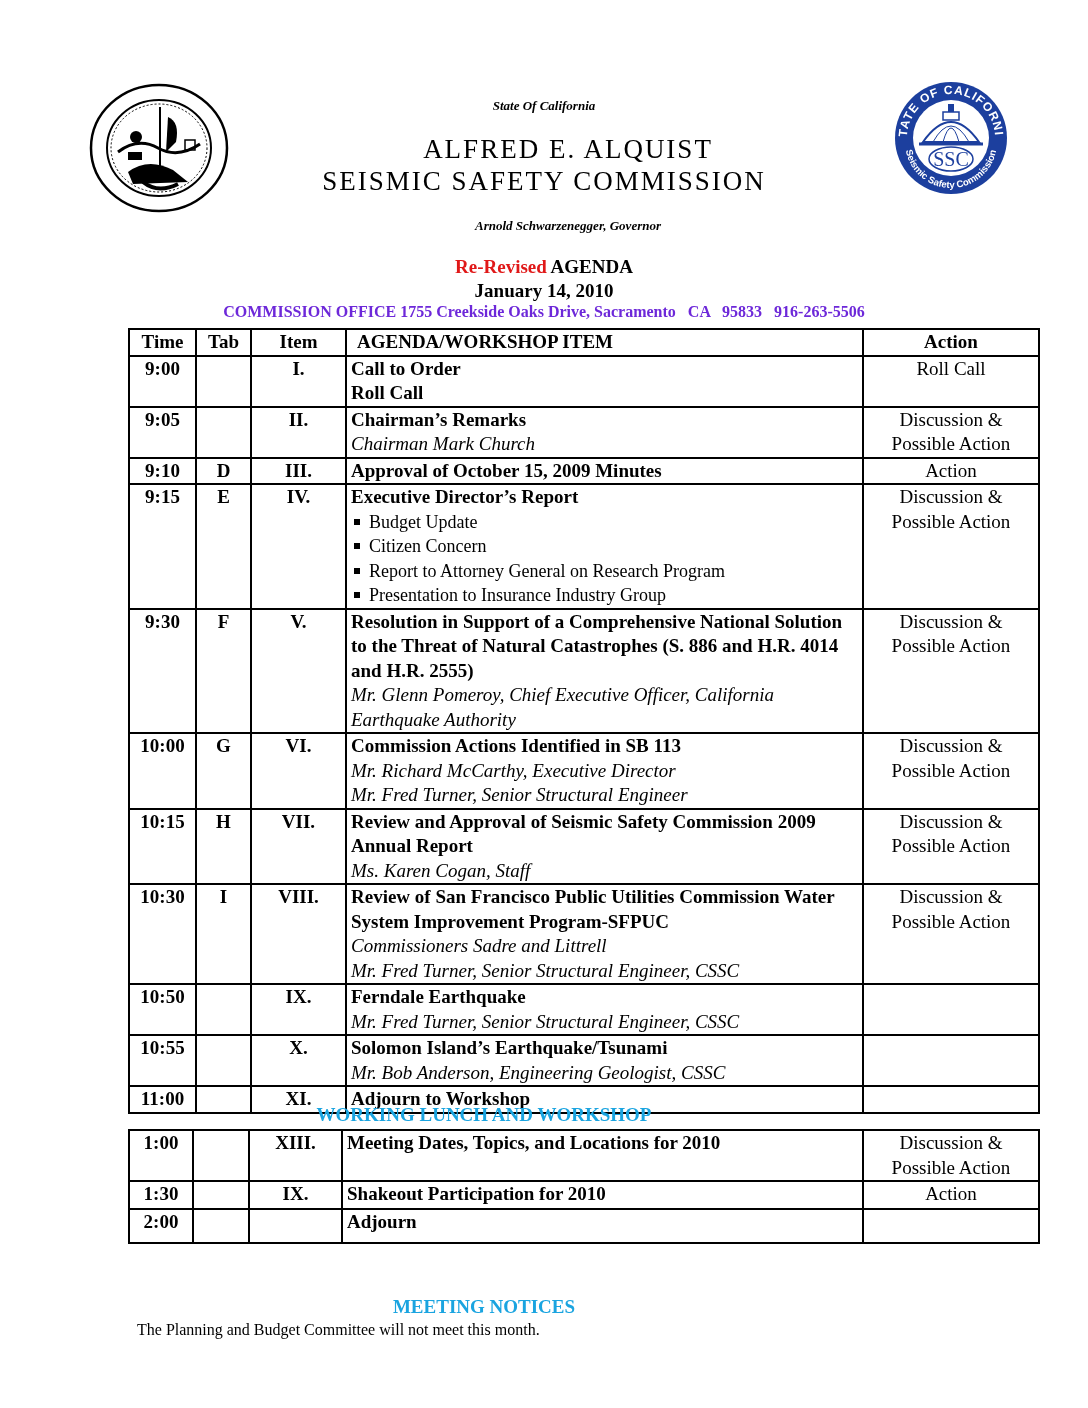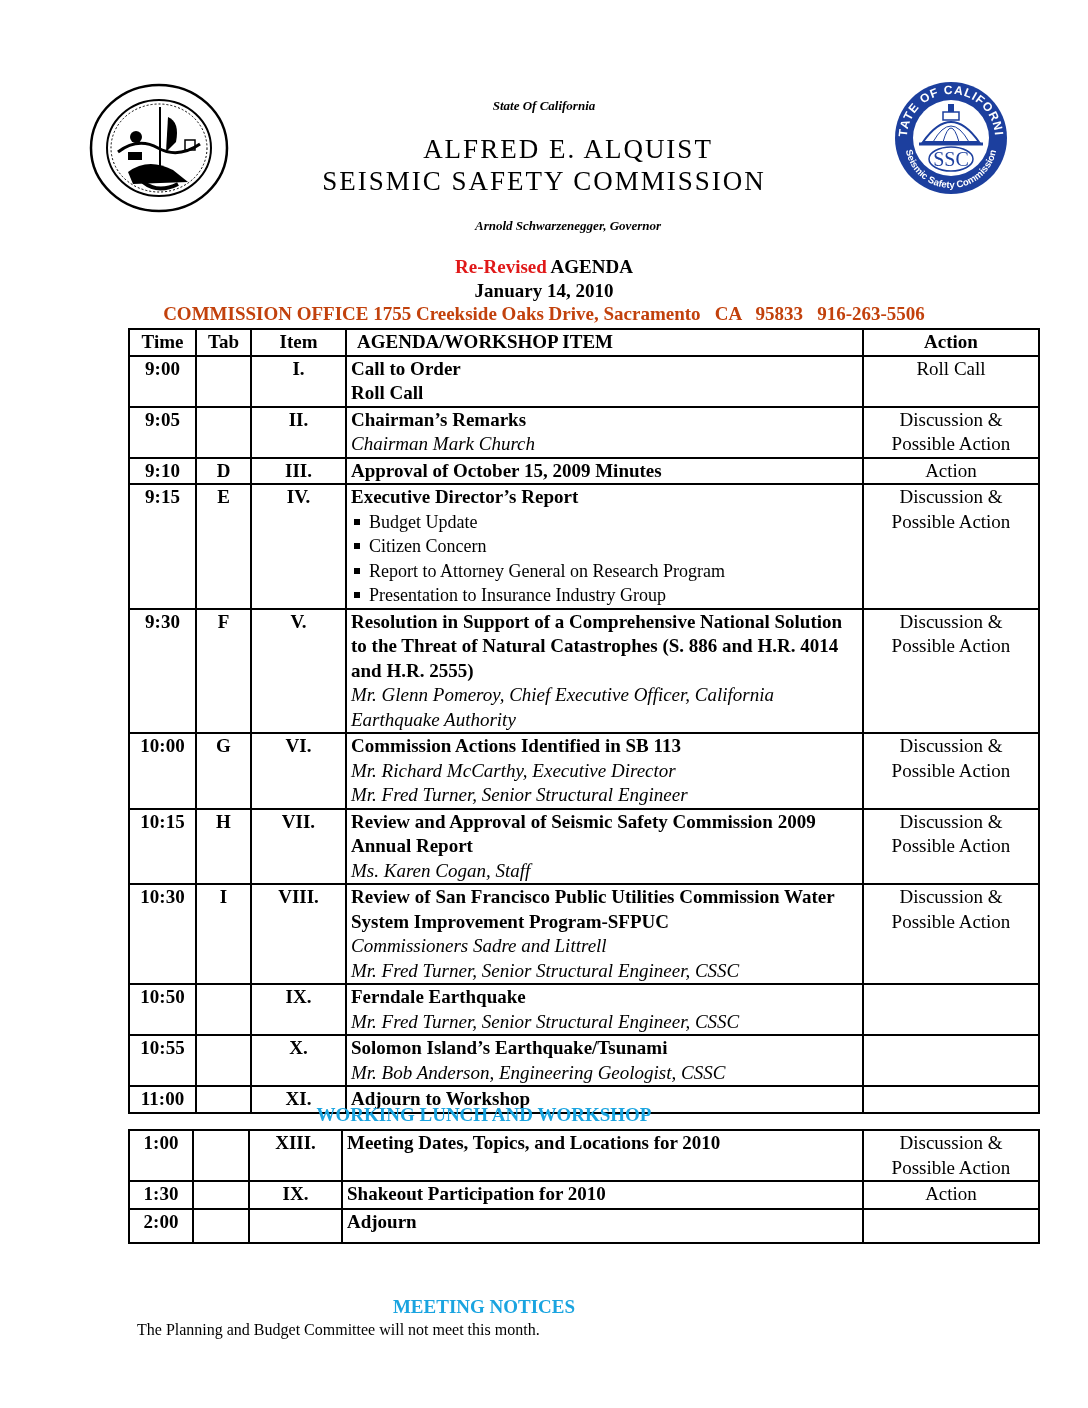--- a/index.html
+++ b/index.html
@@ -6,21 +6,21 @@
   body { width:1088px; height:1408px; position:relative; overflow:hidden; font-family:"Liberation Serif", serif; color:#000; }
   .abs { position:absolute; }
   .center { text-align:center; }
   .state-of { left:0; width:1088px; top:98px; font-size:13px; font-weight:bold; font-style:italic; }
   .title1 { left:0; width:1088px; top:134px; font-size:27px; letter-spacing:2px;padding-left:24px; }
   .title2 { left:0; width:1088px; top:166px; font-size:27px; letter-spacing:2px; }
   .governor { left:0; width:1088px; top:218px; font-size:13px; font-weight:bold; font-style:italic;padding-left:24px; }
   .agenda-title { left:0; width:1088px; top:256px; font-size:19px; font-weight:bold; }
   .red { color:#e01818; }
   .date { left:0; width:1088px; top:280px; font-size:19px; font-weight:bold; }
-  .office { left:0; width:1088px; top:303px; font-size:19px; font-weight:bold; color:#c2410c; white-space:pre; }
+  .office { left:0; width:1088px; top:303px; font-size:16px; font-weight:bold; color:#6d28d9; white-space:pre; }
   .seal-left { left:88px; top:82px; width:142px; height:132px; }
   .seal-right { left:893px; top:80px; width:116px; height:116px; }
 
   table.agenda { position:absolute; border-collapse:collapse; table-layout:fixed; }
   table.agenda td, table.agenda th { border:2px solid #000; vertical-align:top; padding:0 4px; font-size:19px; line-height:24.5px; }
   table.agenda th { font-weight:bold; text-align:center; }
   td.time { font-weight:bold; text-align:center; }
   td.tab { font-weight:bold; text-align:center; }
   td.item-no { font-weight:bold; text-align:center; }
   td.agenda-cell { padding-left:10px; }

